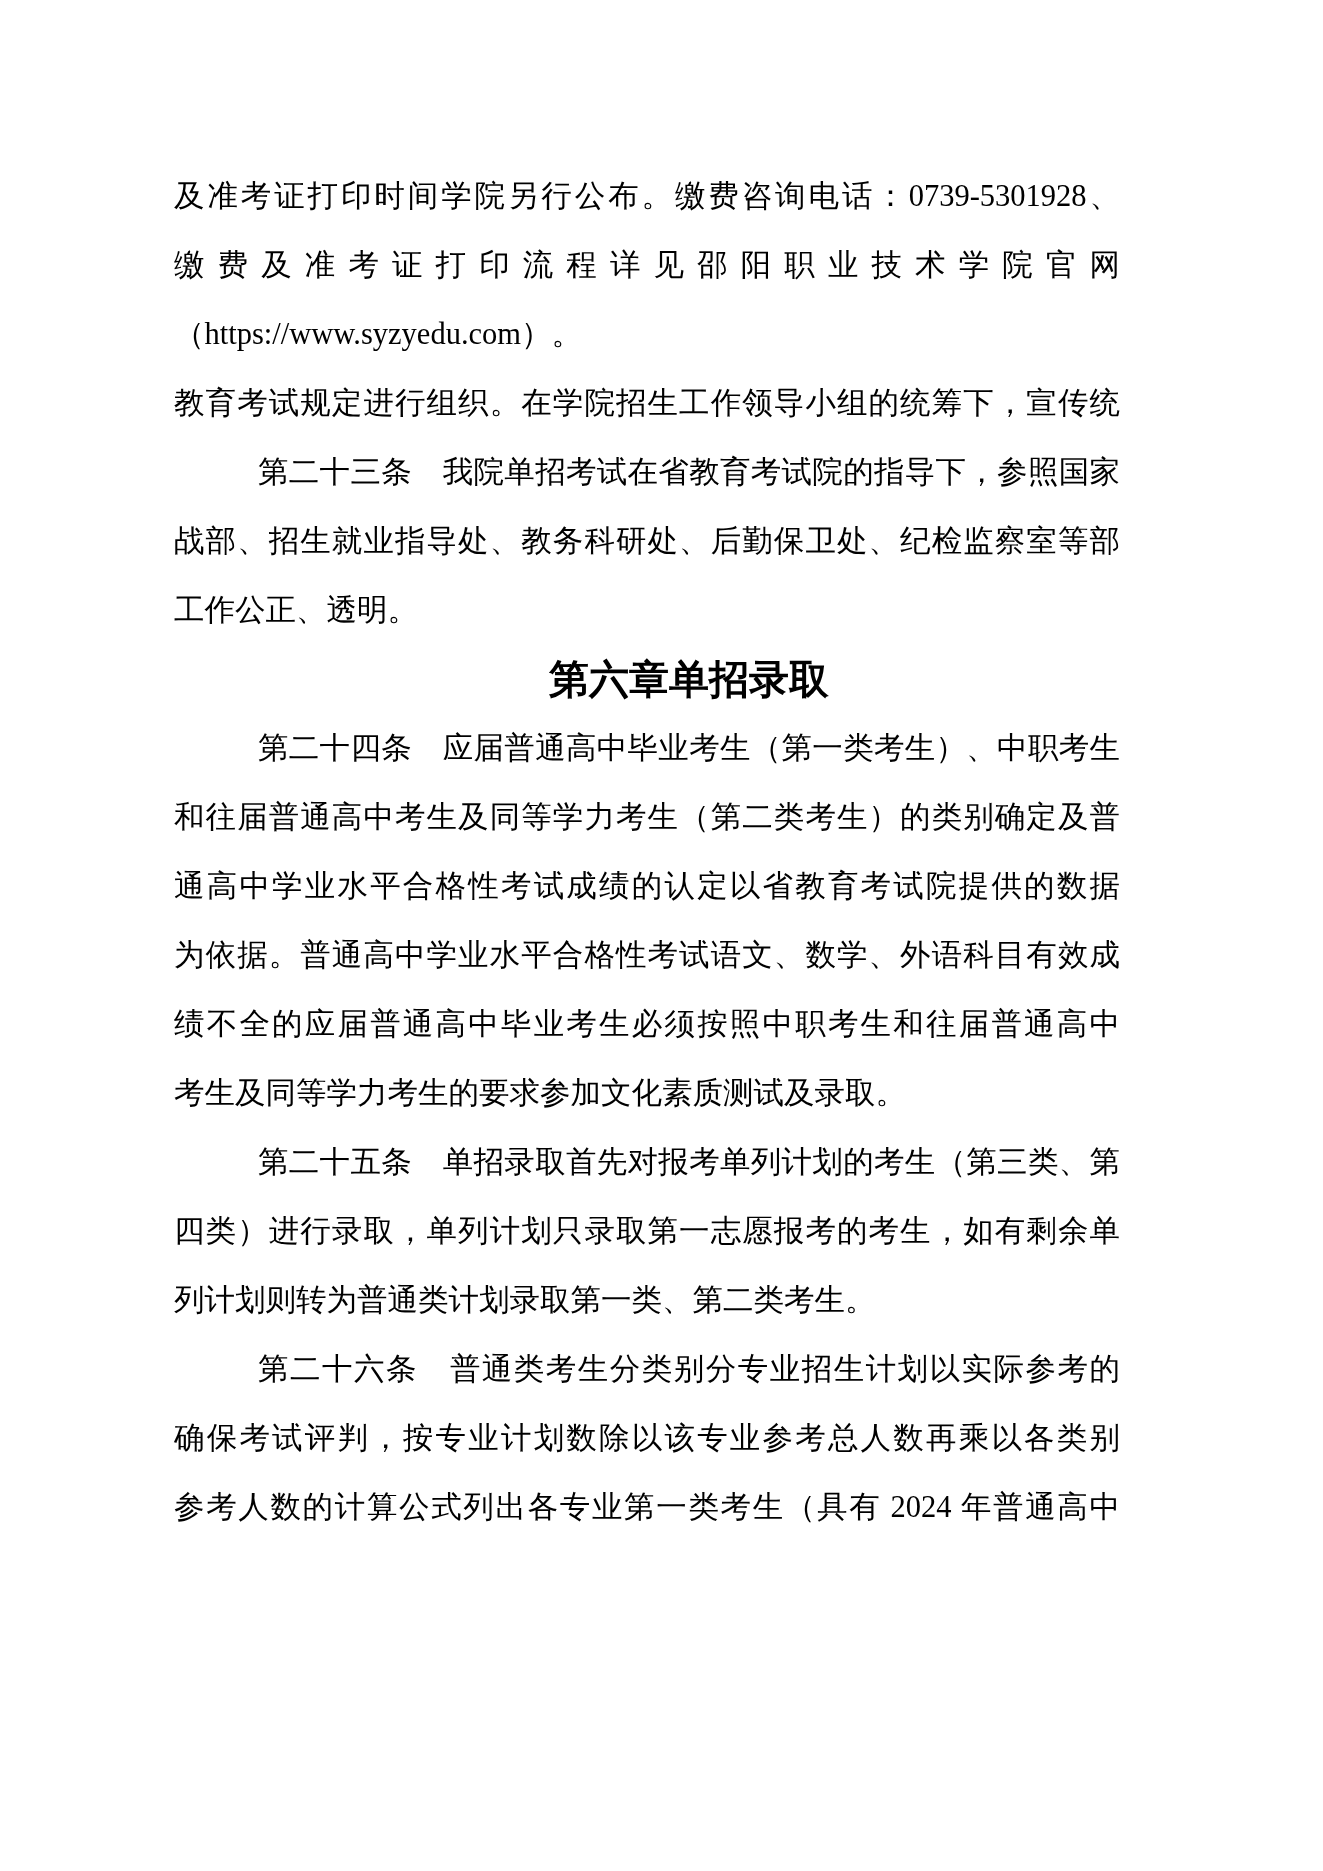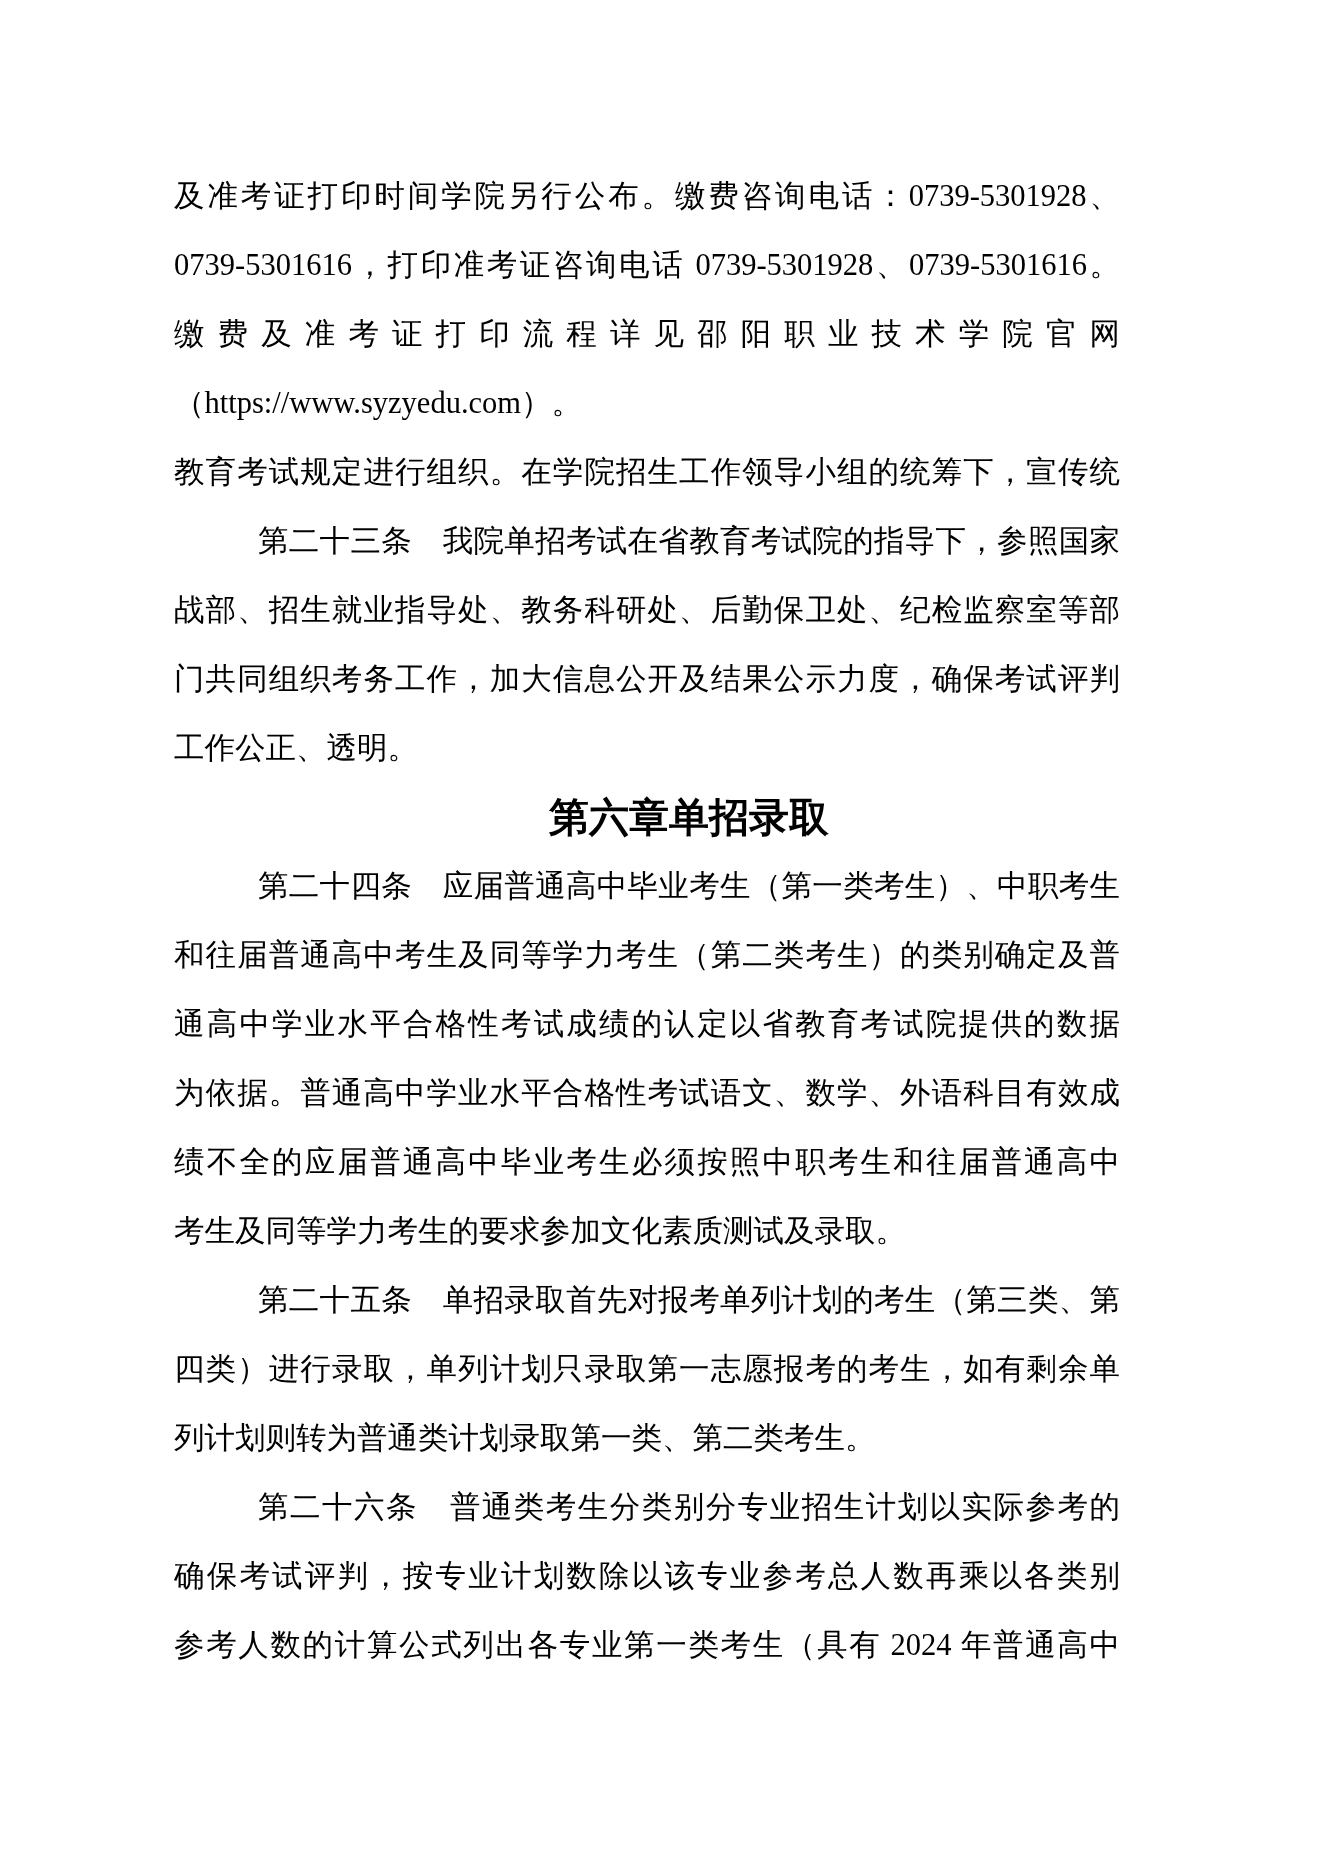--- a/index.html
+++ b/index.html
@@ -48,27 +48,25 @@
     padding-left: 84px;
     box-sizing: border-box;
   }
 </style>
 </head>
 <body>
 
 <div class="page">
   <div class="content">
     <div class="line fill">及准考证打印时间学院另行公布。缴费咨询电话：0739-5301928、</div>
-    <div class="line fill">0739-5301616，打印准考证咨询电话 0739-5301928、0739-5301616。</div>
     <div class="line fill">缴费及准考证打印流程详见邵阳职业技术学院官网</div>
     <div class="line end">（https://www.syzyedu.com）。</div>
     <div class="line fill">教育考试规定进行组织。在学院招生工作领导小组的统筹下，宣传统</div>
     <div class="line fill indent">第二十三条　我院单招考试在省教育考试院的指导下，参照国家</div>
     <div class="line fill">战部、招生就业指导处、教务科研处、后勤保卫处、纪检监察室等部</div>
-    <div class="line fill">门共同组织考务工作，加大信息公开及结果公示力度，确保考试评判</div>
     <div class="line end">工作公正、透明。</div>
     <div class="line heading">第六章单招录取</div>
     <div class="line fill indent">第二十四条　应届普通高中毕业考生（第一类考生）、中职考生</div>
     <div class="line fill">和往届普通高中考生及同等学力考生（第二类考生）的类别确定及普</div>
     <div class="line fill">通高中学业水平合格性考试成绩的认定以省教育考试院提供的数据</div>
     <div class="line fill">为依据。普通高中学业水平合格性考试语文、数学、外语科目有效成</div>
     <div class="line fill">绩不全的应届普通高中毕业考生必须按照中职考生和往届普通高中</div>
     <div class="line end">考生及同等学力考生的要求参加文化素质测试及录取。</div>
     <div class="line fill indent">第二十五条　单招录取首先对报考单列计划的考生（第三类、第</div>
     <div class="line fill">四类）进行录取，单列计划只录取第一志愿报考的考生，如有剩余单</div>

